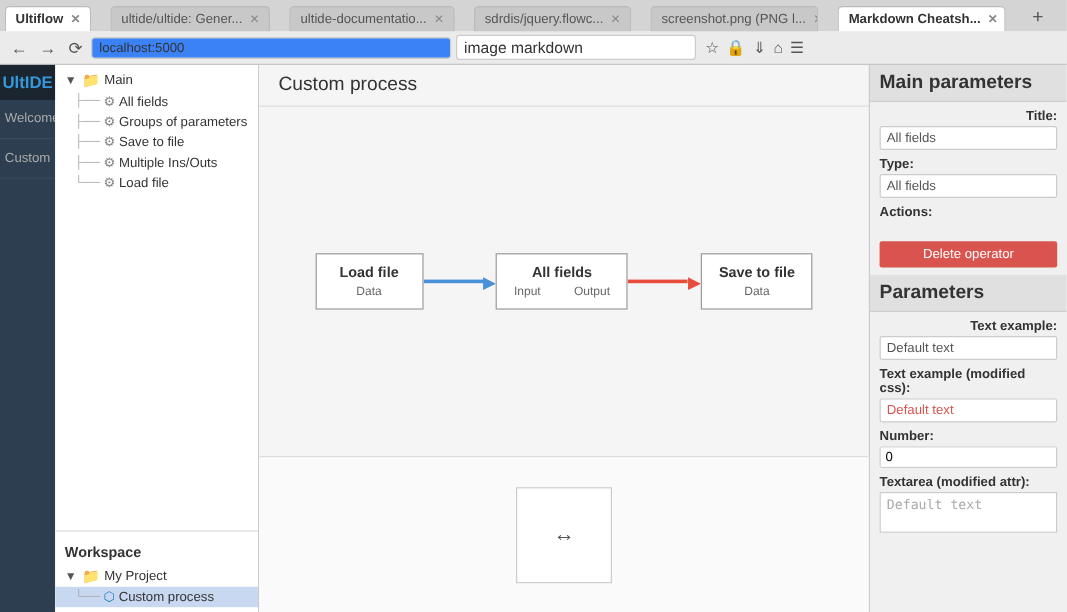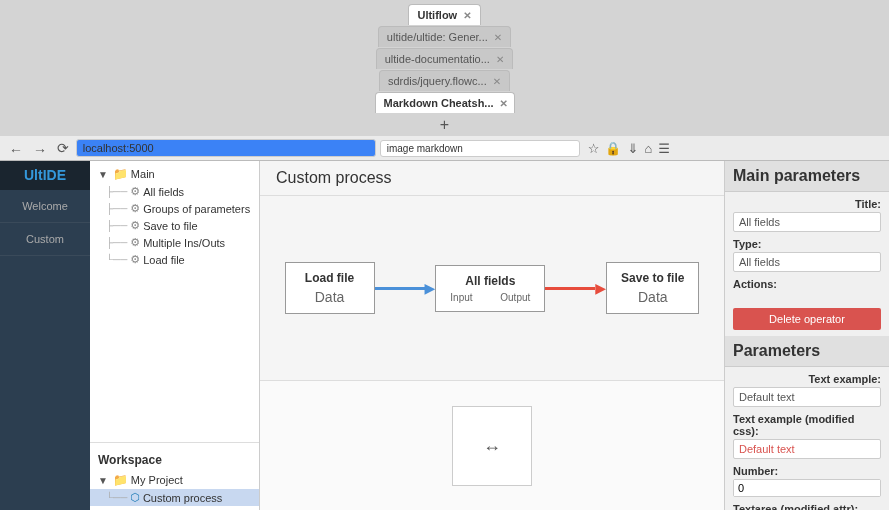--- a/index.html
+++ b/index.html
@@ -1,35 +1,35 @@
 <!DOCTYPE html>
 <html><head>
   <meta charset="utf-8">
   <style>
     * { box-sizing: border-box; margin: 0; padding: 0; }
     body { font-family: Arial, sans-serif; font-size: 12px; background: #f0f0f0; display: flex; flex-direction: column; height: 510px; width: 889px; overflow: hidden; }
 
     
     .browser-chrome { background: #e0e0e0; border-bottom: 1px solid #bbb; flex-shrink: 0; }
-    .tab-bar { display: flex; align-items: center; padding: 4px 4px 0; background: #d4d4d4; gap: 1px; flex-direction: column; }
+    .tab-bar { display: flex; align-items: center; padding: 4px 4px 0; background: #d4d4d4; gap: 16px; }
     .tab { display: flex; align-items: center; padding: 4px 8px; border-radius: 4px 4px 0 0; font-size: 11px; cursor: pointer; max-width: 140px; overflow: hidden; white-space: nowrap; text-overflow: ellipsis; background: #c8c8c8; color: #555; border: 1px solid #bbb; border-bottom: none; }
     .tab.active { background: #fff; color: #333; font-weight: bold; z-index: 1; }
     .tab .close { margin-left: 6px; color: #888; font-size: 10px; }
     .tab-add { background: none; border: none; font-size: 16px; color: #555; padding: 2px 6px; cursor: pointer; }
     .address-bar { display: flex; align-items: center; padding: 3px 6px; gap: 4px; background: #ebebeb; }
     .nav-btn { background: none; border: none; font-size: 14px; color: #555; cursor: pointer; padding: 0 3px; }
     .address-input { flex: 1; background: #3b82f6; border: 1px solid #ccc; border-radius: 3px; padding: 2px 6px; font-size: 11px; color: #333; max-width: 300px; }
-    .search-input { flex: 1; background: #fff; border: 1px solid #ccc; border-radius: 3px; padding: 2px 6px; font-size: 10px; color: #333; max-width: 200px; }
+    .search-input { flex: 1; background: #fff; border: 1px solid #ccc; border-radius: 3px; padding: 2px 6px; font-size: 13px; color: #333; max-width: 200px; }
     .toolbar-icons { display: flex; gap: 6px; color: #555; font-size: 13px; margin-left: 4px; }
 
     
     .app-body { display: flex; flex: 1; overflow: hidden; }
 
     
-    .app-sidebar { width: 90px; background: #2c3e50; display: flex; flex-direction: column; align-items: center; padding-top: 0; flex-shrink: 0; }
+    .app-sidebar { width: 46px; background: #2c3e50; display: flex; flex-direction: column; align-items: center; padding-top: 0; flex-shrink: 0; }
     .app-logo { background: #1a252f; width: 100%; text-align: center; padding: 6px 0; color: #3498db; font-size: 14px; font-weight: bold; border-bottom: 1px solid #1a252f; }
     .sidebar-nav-item { width: 100%; text-align: center; padding: 10px 4px; color: #aaa; cursor: pointer; font-size: 11px; border-bottom: 1px solid #3a4a5a; }
     .sidebar-nav-item.active { background: #3d5166; color: #fff; }
 
     
     .library-panel { width: 170px; background: #fff; border-right: 1px solid #ccc; display: flex; flex-direction: column; flex-shrink: 0; overflow-y: auto; }
     .library-title { font-weight: bold; padding: 8px 8px 4px; color: #333; border-bottom: 1px solid #ddd; font-size: 12px; }
     .library-content { flex: 1; padding: 4px 0; }
     .tree-item { display: flex; align-items: center; padding: 2px 4px 2px 8px; cursor: pointer; color: #333; font-size: 11px; gap: 3px; }
     .tree-item .expand { color: #555; font-size: 10px; margin-right: 2px; }
@@ -43,21 +43,21 @@
     
     .main-canvas { flex: 1; background: #f5f5f5; display: flex; flex-direction: column; overflow: hidden; }
     .canvas-header { padding: 8px 16px; background: #f5f5f5; border-bottom: 1px solid #ddd; }
     .canvas-title { font-size: 16px; color: #333; font-weight: normal; }
     .canvas-body { flex: 1; position: relative; overflow: hidden; display: flex; flex-direction: column; }
     .flowchart-area { flex: 1; position: relative; display: flex; align-items: center; justify-content: center; }
     .flow-nodes { display: flex; align-items: center; gap: 0; }
     .flow-node { background: #fff; border: 1px solid #999; padding: 8px 14px; min-width: 90px; text-align: center; position: relative; }
     .flow-node .node-title { font-size: 12px; font-weight: bold; color: #333; margin-bottom: 4px; }
     .flow-node .node-ports { display: flex; justify-content: space-between; font-size: 10px; color: #666; gap: 26px; }
-    .flow-node .node-label { font-size: 14px; color: #666; }
+    .flow-node .node-label { font-size: 10px; color: #666; }
     .flow-arrow { display: flex; align-items: center; }
     .arrow-line { height: 3px; width: 60px; }
     .arrow-blue { background: #4a90d9; }
     .arrow-red { background: #e74c3c; }
     .bottom-area { height: 130px; border-top: 1px solid #ddd; display: flex; align-items: center; justify-content: center; background: #fafafa; }
     .bottom-box { border: 1px solid #ccc; background: #fff; width: 80px; height: 80px; display: flex; align-items: center; justify-content: center; }
     .arrows-icon { font-size: 18px; color: #555; }
 
     
     .right-panel { width: 165px; background: #f0f0f0; border-left: 1px solid #ccc; flex-shrink: 0; overflow-y: auto; }
@@ -86,20 +86,24 @@
       <span class="close">✕</span>
     </div>
     <div class="tab">
       <span>ultide-documentatio...</span>
       <span class="close">✕</span>
     </div>
     <div class="tab">
       <span>sdrdis/jquery.flowc...</span>
       <span class="close">✕</span>
     </div>
+    <div class="tab">
+      <span>screenshot.png (PNG l...</span>
+      <span class="close">✕</span>
+    </div>
     <div class="tab" style="background:#fff;color:#333;font-weight:bold;border:1px solid #bbb;border-bottom:none;">
       <span>Markdown Cheatsh...</span>
       <span class="close">✕</span>
     </div>
     <button class="tab-add">+</button>
   </div>
   <div class="address-bar">
     <button class="nav-btn">←</button>
     <button class="nav-btn">→</button>
     <button class="nav-btn">⟳</button>

